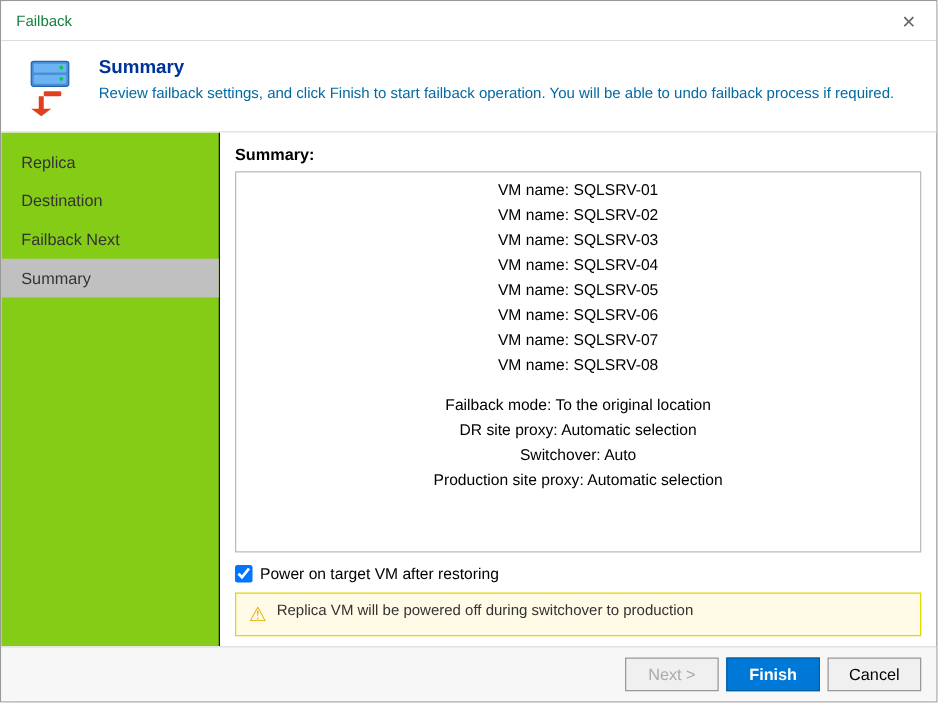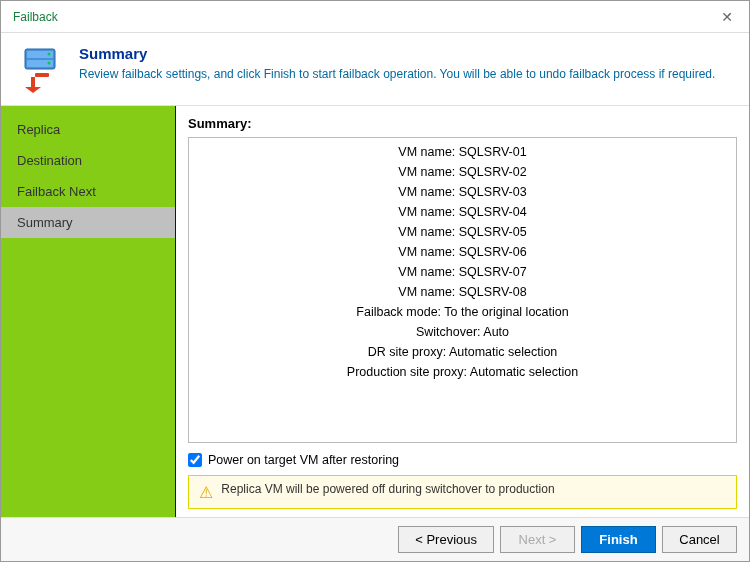--- a/index.html
+++ b/index.html
@@ -134,21 +134,21 @@
     .summary-list-inner {
       padding: 4px 8px;
     }
     .summary-item {
       padding: 3px 0;
       font-size: 12.5px;
       color: #000;
       border-bottom: none;
     }
     .summary-section {
-      margin-top: 0;
+      margin-top: 12px;
     }
     .warning-area {
       background: #fffbe6;
       border: 1px solid #e0d800;
       padding: 6px 10px;
       margin-bottom: 8px;
       display: flex;
       align-items: flex-start;
       gap: 8px;
       min-height: 32px;
@@ -267,38 +267,37 @@
           <div class="summary-item">VM name: SQLSRV-01</div>
           <div class="summary-item">VM name: SQLSRV-02</div>
           <div class="summary-item">VM name: SQLSRV-03</div>
           <div class="summary-item">VM name: SQLSRV-04</div>
           <div class="summary-item">VM name: SQLSRV-05</div>
           <div class="summary-item">VM name: SQLSRV-06</div>
           <div class="summary-item">VM name: SQLSRV-07</div>
           <div class="summary-item">VM name: SQLSRV-08</div>
           <div class="summary-section">
             <div class="summary-item">Failback mode: To the original location</div>
+            <div class="summary-item">DR site proxy: Automatic selection</div>
             <div class="summary-item">Switchover: Auto</div>
-            <div class="summary-item">DR site proxy: Automatic selection</div>
             <div class="summary-item">Production site proxy: Automatic selection</div>
           </div>
         </div>
       </div>
 
       <div class="checkbox-area">
         <input type="checkbox" id="powerOnCheckbox" checked="" style="">
         <label class="checkbox-label" for="powerOnCheckbox">Power on target VM after restoring</label>
       </div>
 
       <div class="warning-area">
         <span class="warning-icon">⚠</span>
         <span class="warning-text">Replica VM will be powered off during switchover to production</span>
       </div>
     </div>
   </div>
 
   <div class="footer">
-    <button class="btn">&lt; Previous</button>
     <button class="btn" disabled="">Next &gt;</button>
     <button class="btn btn-primary">Finish</button>
     <button class="btn">Cancel</button>
   </div>
 </div>
 
 </body></html>

